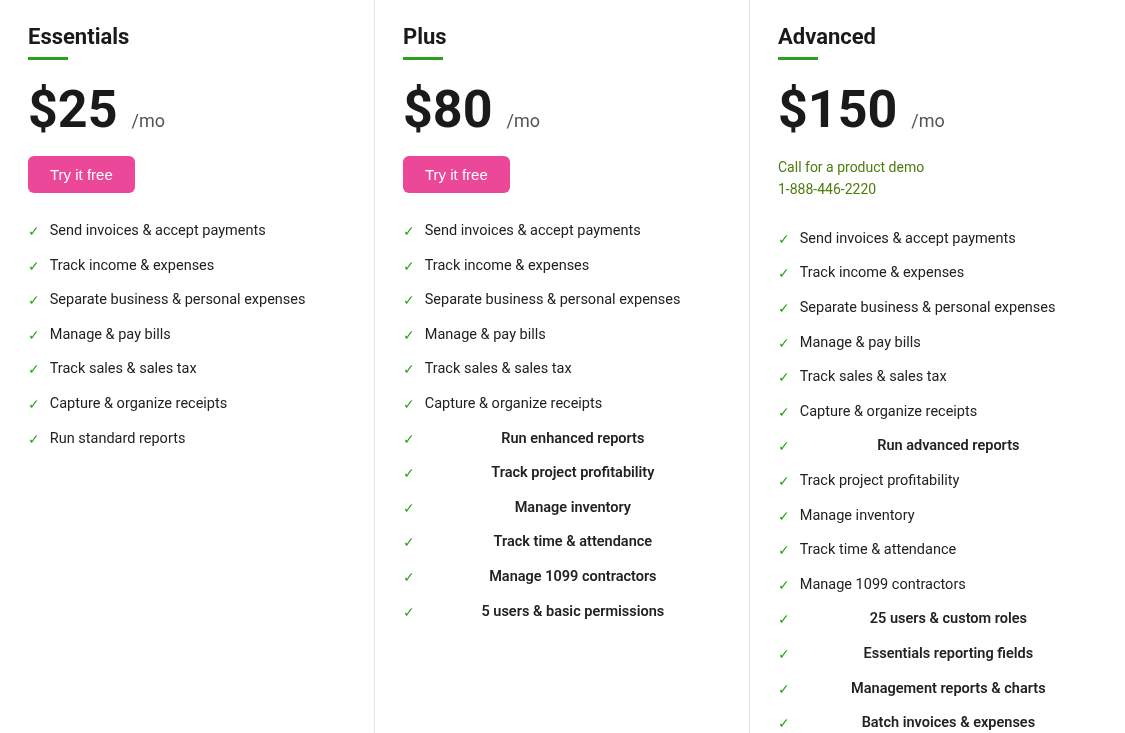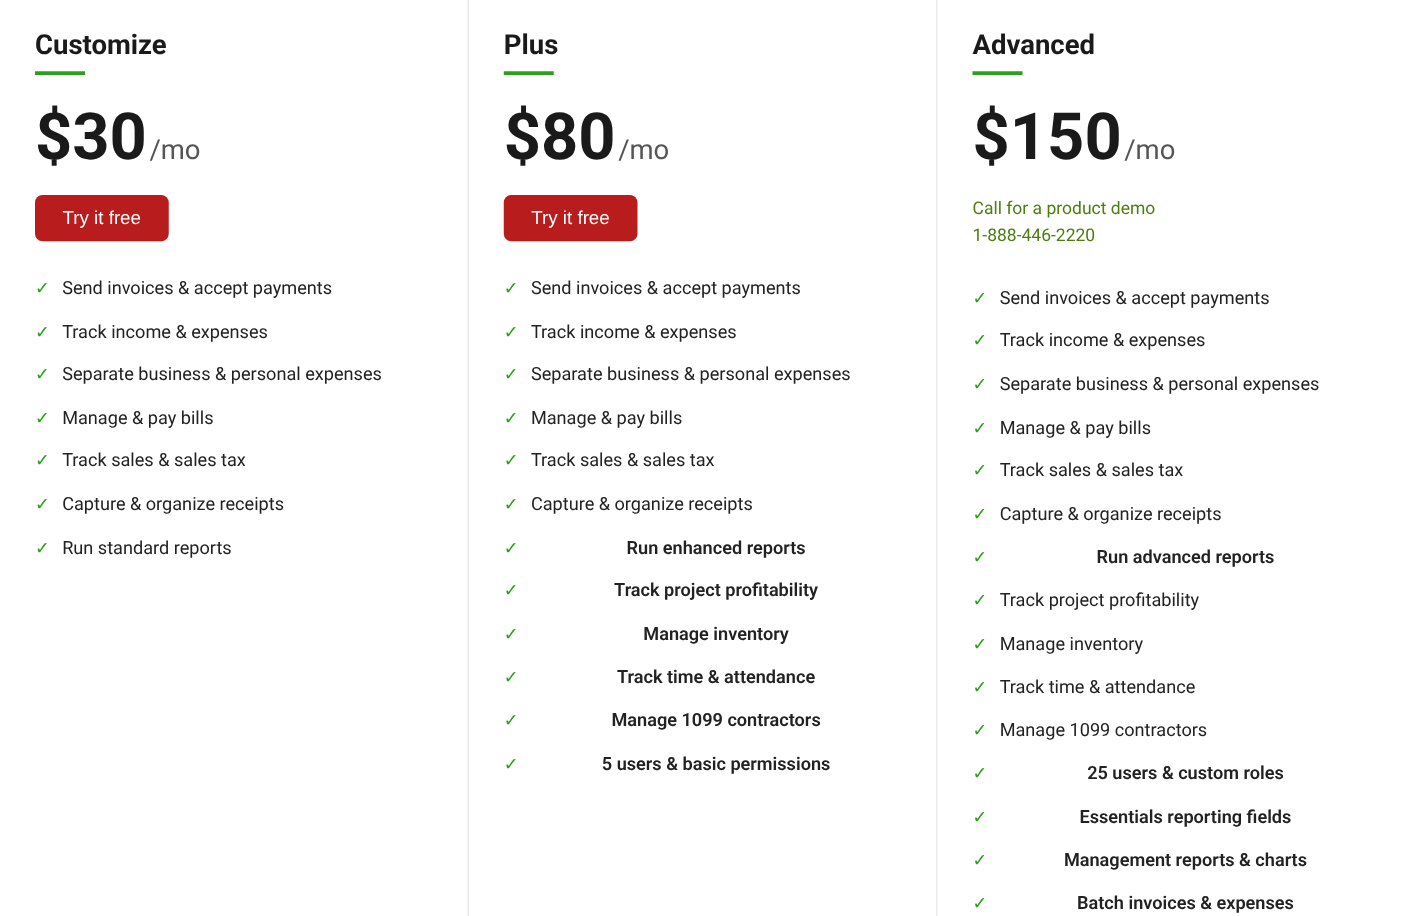--- a/index.html
+++ b/index.html
@@ -40,27 +40,27 @@
       margin-bottom: 20px;
       margin-top: 16px;
     }
     .price-amount {
       font-size: 52px;
       font-weight: 700;
       color: #1a1a1a;
       line-height: 1;
     }
     .price-period {
-      font-size: 22px;
+      font-size: 18px;
       color: #555;
-      margin-left: 2px;
+      margin-left: 14px;
     }
     .try-btn {
       display: inline-block;
-      background: #b91c1c;
+      background: #ec4899;
       color: #fff;
       border: none;
       border-radius: 6px;
       padding: 10px 22px;
       font-size: 15px;
       font-weight: 500;
       cursor: pointer;
       margin-bottom: 28px;
     }
     .call-demo {
@@ -95,22 +95,22 @@
     }
     .bold-feature {
       font-weight: 600;
       text-align: center;
     }
   </style>
 </head>
 <body>
 
 <div class="pricing-grid">
-<div class="plan-col"><div class="plan-name">Customize</div><div class="plan-name-underline"></div><div class="price-row">
-        <span class="price-amount">$30</span>
+<div class="plan-col"><div class="plan-name">Essentials</div><div class="plan-name-underline"></div><div class="price-row">
+        <span class="price-amount">$25</span>
         <span class="price-period">/mo</span>
       </div><button class="try-btn">Try it free</button><ul class="features-list">
         <li>
           <span class="check-icon">✓</span>
           <span class="feature-label">Send invoices &amp; accept payments</span>
         </li>
         <li>
           <span class="check-icon">✓</span>
           <span class="feature-label">Track income &amp; expenses</span>
         </li>

